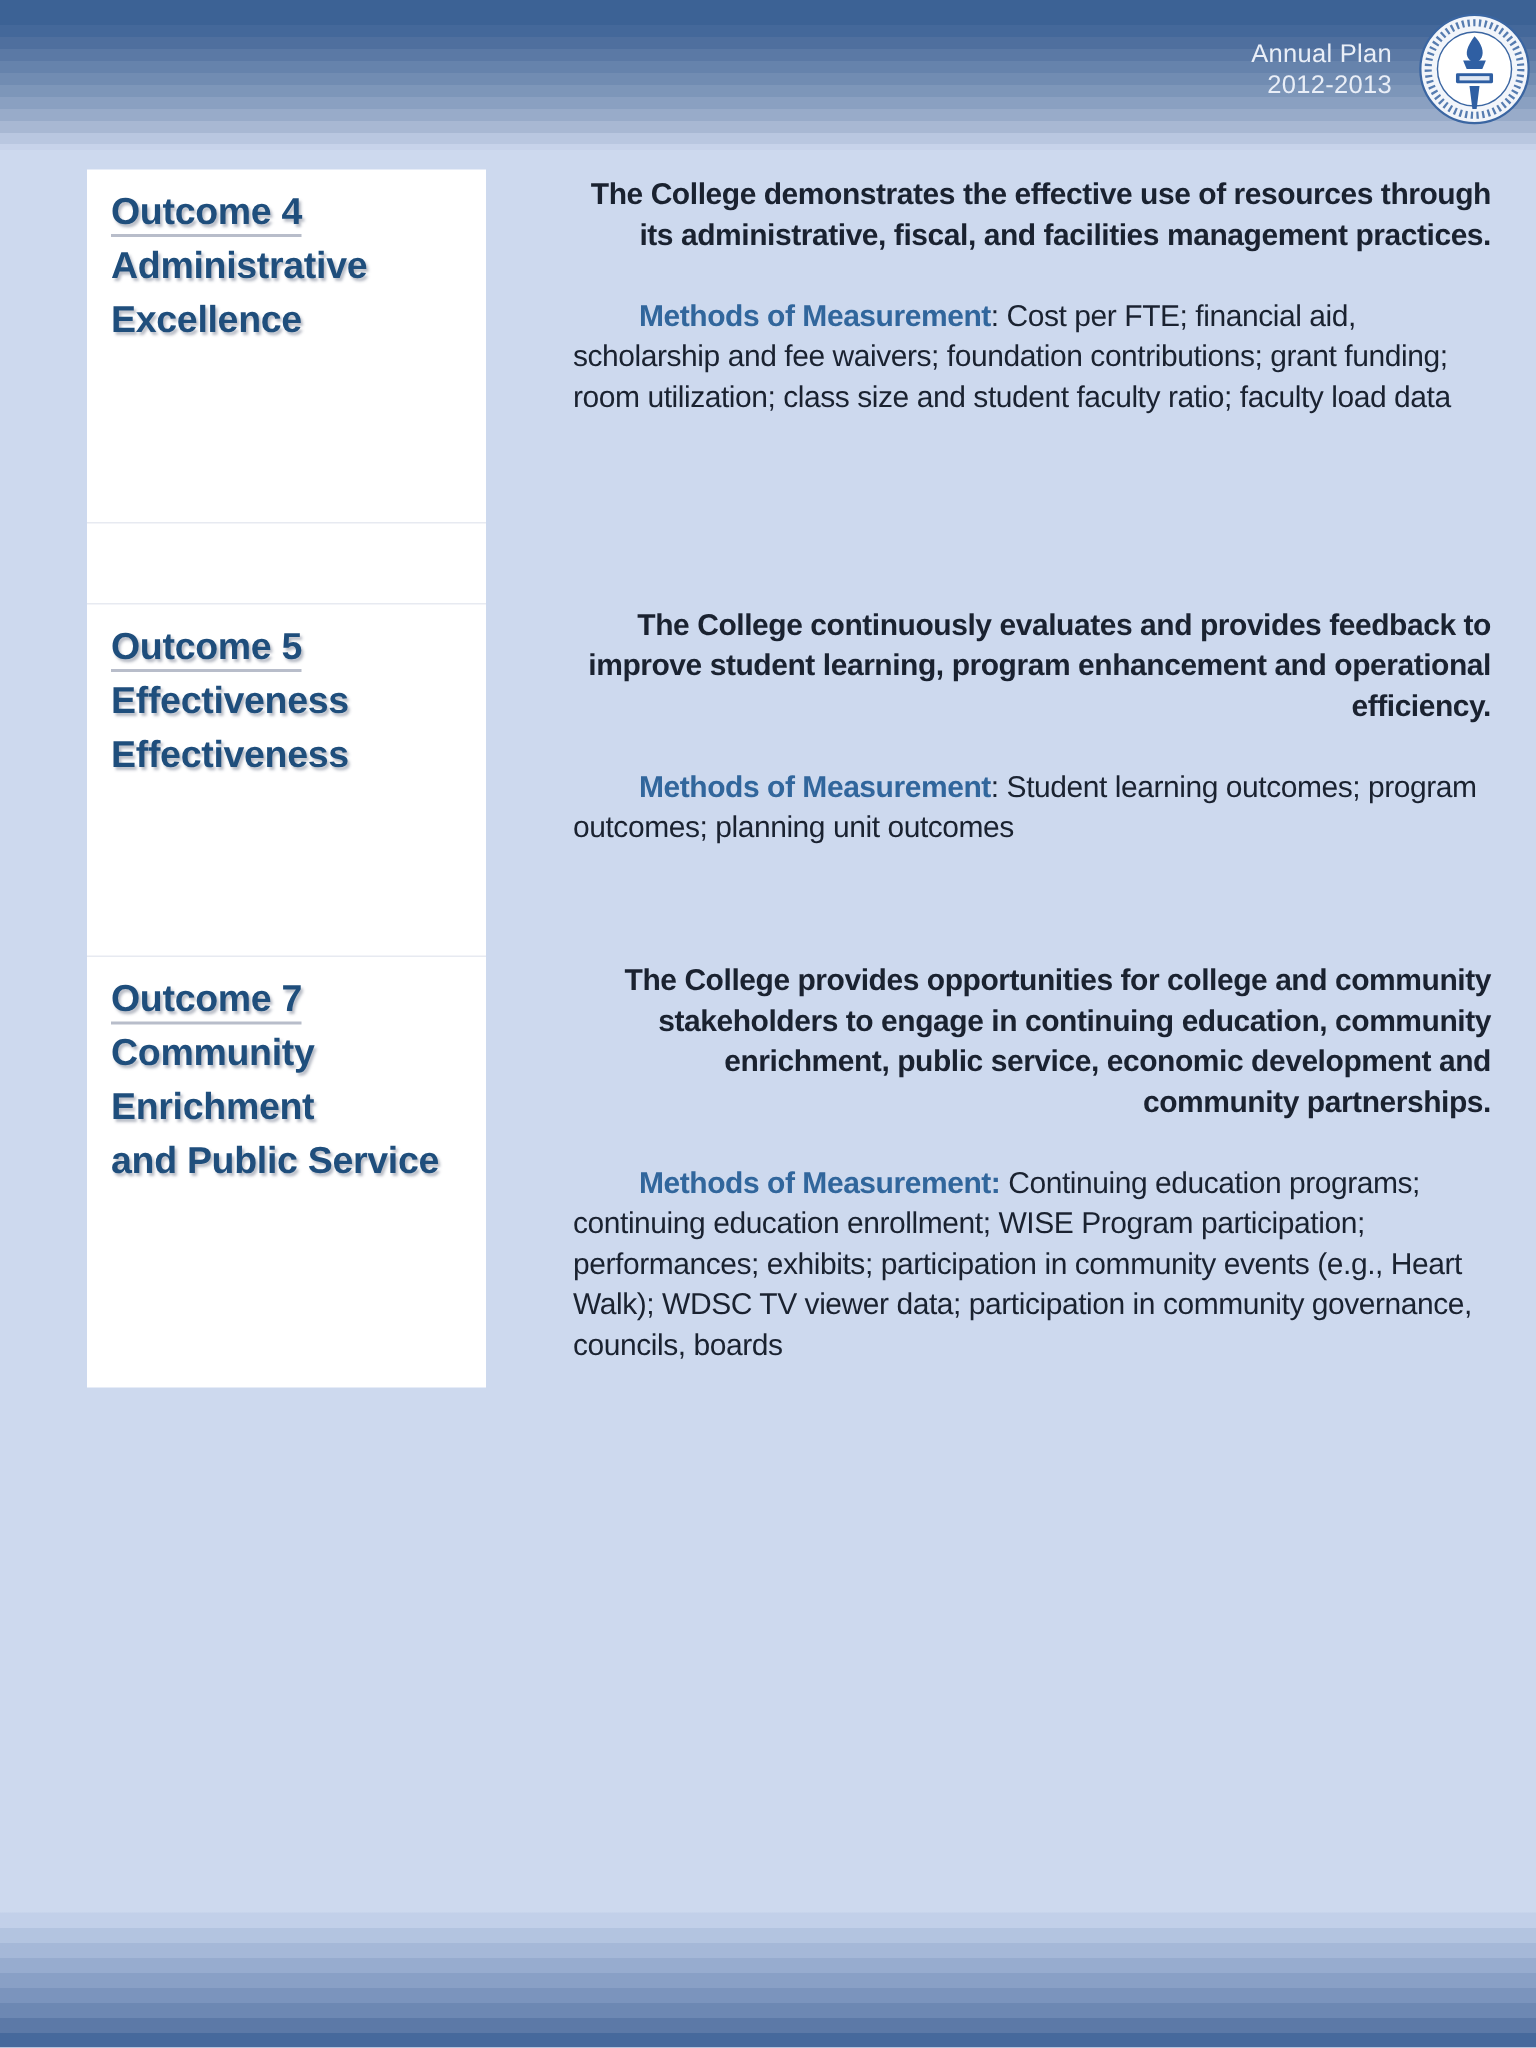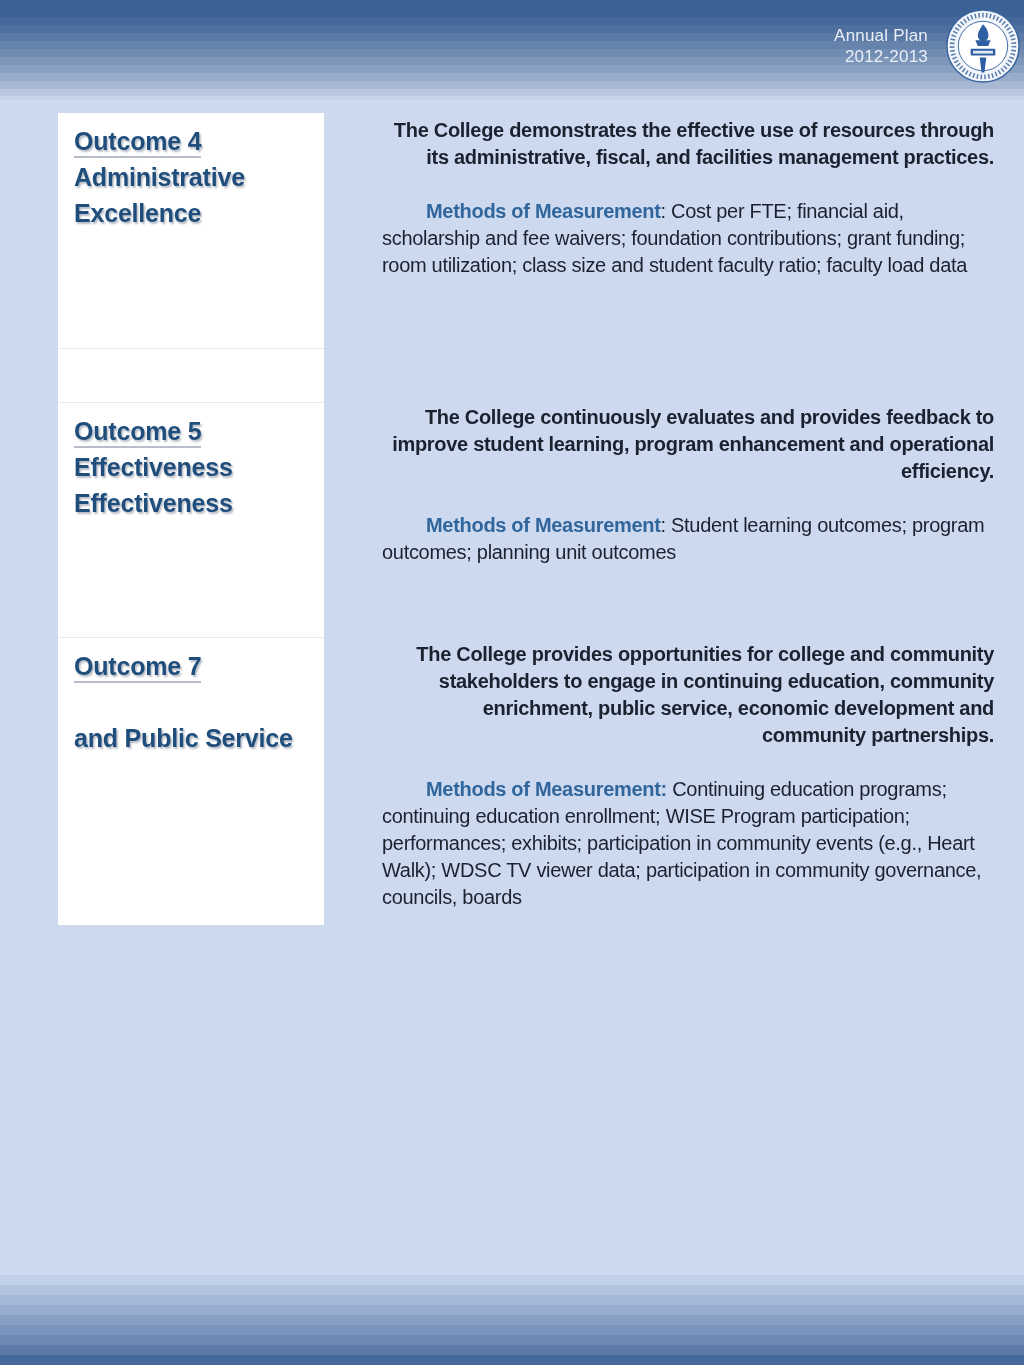--- a/index.html
+++ b/index.html
@@ -138,21 +138,21 @@
       <div class="otitle">
         <span class="u">Outcome 5</span><br>
         <span>Effectiveness</span><br>
         <span>Effectiveness</span>
       </div>
     </div>
 
     <div class="row r4 divided">
       <div class="otitle">
         <span class="u">Outcome 7</span><br>
-        <br>
+        <span>Community Enrichment</span><br>
         <span>and Public Service</span>
       </div>
     </div>
 
   </div>
 
   <div class="desc b4">
     <p class="lead">The College demonstrates the effective use of resources through its administrative, fiscal, and facilities management practices.</p>
     <p class="methods"><span class="mlabel">Methods of Measurement</span><span>: Cost per FTE; financial aid, scholarship and fee waivers; foundation contributions; grant funding; room utilization; class size and student faculty ratio; faculty load data</span></p>
   </div>

